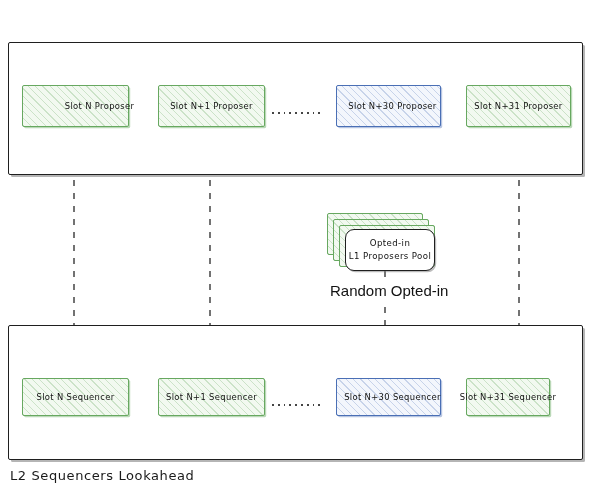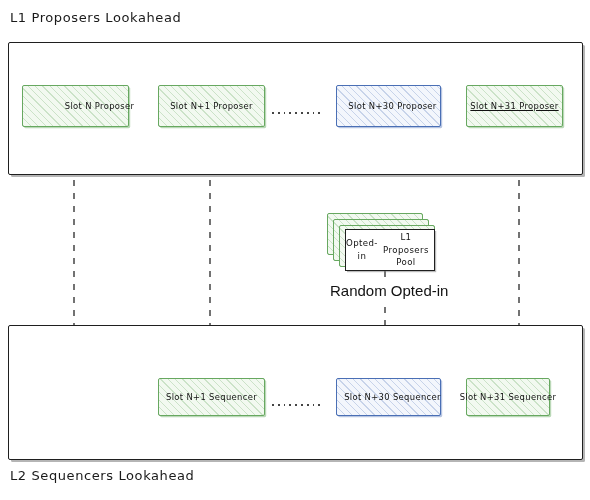--- a/index.html
+++ b/index.html
@@ -96,23 +96,23 @@
       rgba(255,255,255,0) 0.9px,
       rgba(255,255,255,0) 5.2px
     );
     border-radius: 2px;
   }
   .pool-front {
     position: absolute;
     box-sizing: border-box;
     border: 1.6px solid #1f1f1f;
     background: #ffffff;
-    border-radius: 0;
+    border-radius: 9px;
     display: flex;
-    flex-direction: row;
+    flex-direction: column;
     align-items: center;
     justify-content: center;
     font-size: 8.6px;
     letter-spacing: 0.4px;
     color: #111111;
     line-height: 1.5;
     box-shadow: 1.6px 1.6px 0 -0.4px rgba(120,120,120,0.5);
     text-align: center;
   }
   
@@ -155,36 +155,35 @@
     <g stroke="#1f1f1f" stroke-width="1.25" stroke-dasharray="6 7" fill="none">
       <path d="M74,128 L74,373" marker-end="url(#arrowhead)"></path>
       <path d="M210,128 L210,373" marker-end="url(#arrowhead)"></path>
       <path d="M519,128 L519,373" marker-end="url(#arrowhead)"></path>
 
       <path d="M385,271 L385,284"></path>
       <path d="M385,307 L385,373" marker-end="url(#arrowhead)"></path>
     </g>
   </svg>
 
-  <div class="section-title" style="left:10px; top:10px;">L1 Proposers Lookahead</div>
 
   <div class="container-box" style="left:8px; top:42px; width:575px; height:133px;"></div>
 
   <div class="container-box" style="left:8px; top:325px; width:575px; height:135px;"></div>
 
   <div class="slot green" style="left:22px; top:85px; width:107px; height:42px;padding-left:48px;">
     <span>Slot N Proposer</span>
   </div>
   <div class="slot green" style="left:158px; top:85px; width:107px; height:42px;">
     <span>Slot N+1 Proposer</span>
   </div>
   <div class="slot blue" style="left:336px; top:85px; width:105px; height:42px;">
     <span>Slot N+30 Proposer</span>
   </div>
-  <div class="slot green" style="left:466px; top:85px; width:97px; height:42px;text-decoration:underline;">
+  <div class="slot green" style="left:466px; top:85px; width:105px; height:42px;">
     <span>Slot N+31 Proposer</span>
   </div>
 
   <div class="dots" style="left:272px; top:112px;">
     <span></span>
       <span></span>
       <span></span>
       <span></span>
       <span></span>
     <span></span>
@@ -198,20 +197,23 @@
   <div class="pool-card" style="left:339px; top:225px; width:96px; height:42px;"></div>
   <div class="pool-front" style="left:345px; top:229px; width:90px; height:42px;">
     <span>Opted-in</span>
     <span>L1 Proposers Pool</span>
   </div>
 
   <div class="edge-label" style="left:330px; top:282px; width:110px;">
     <div>Random Opted-in</div>
   </div>
 
+  <div class="slot green" style="left:22px; top:378px; width:107px; height:38px;">
+    <span>Slot N Sequencer</span>
+  </div>
   <div class="slot green" style="left:158px; top:378px; width:107px; height:38px;text-align:right;">
     <span>Slot N+1 Sequencer</span>
   </div>
   <div class="slot blue" style="left:336px; top:378px; width:105px; height:38px;">
     <span>Slot N+30 Sequencer</span>
   </div>
   <div class="slot green" style="left:466px; top:378px; width:84px; height:38px;">
     <span>Slot N+31 Sequencer</span>
   </div>
 

